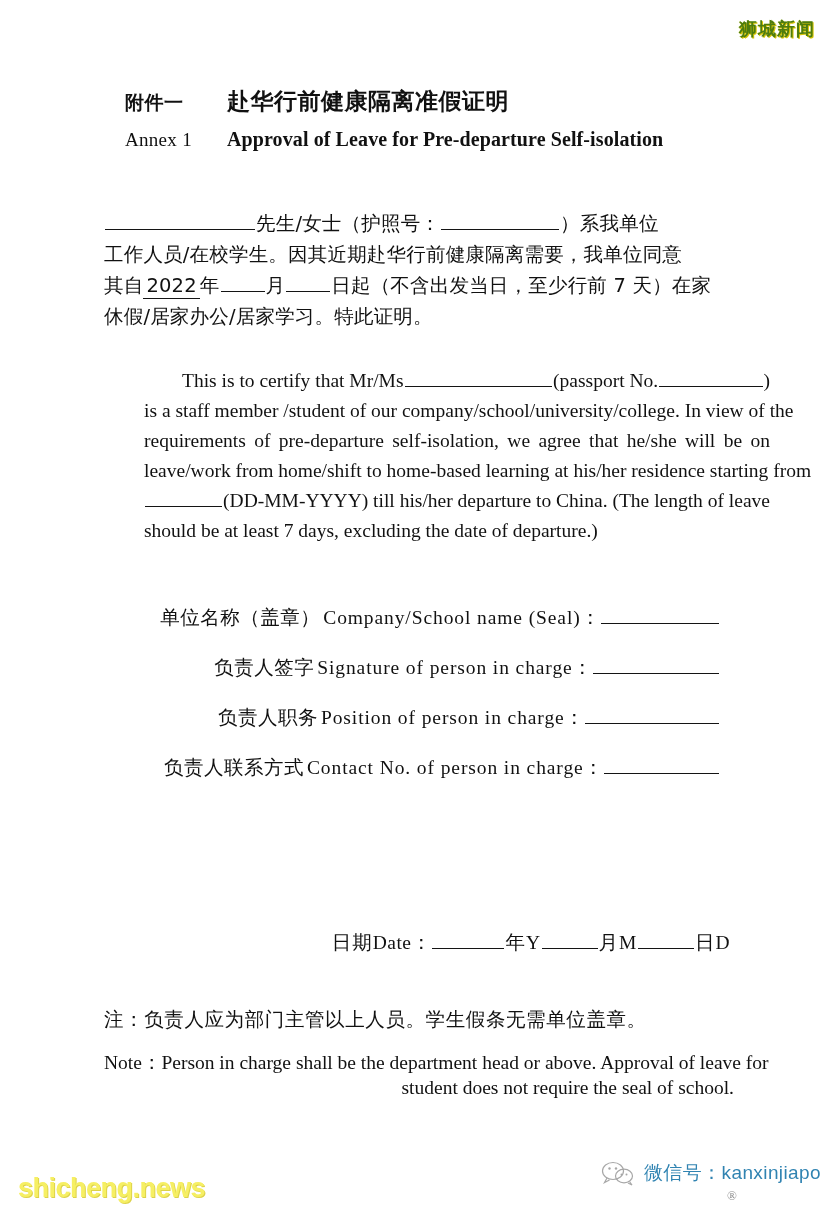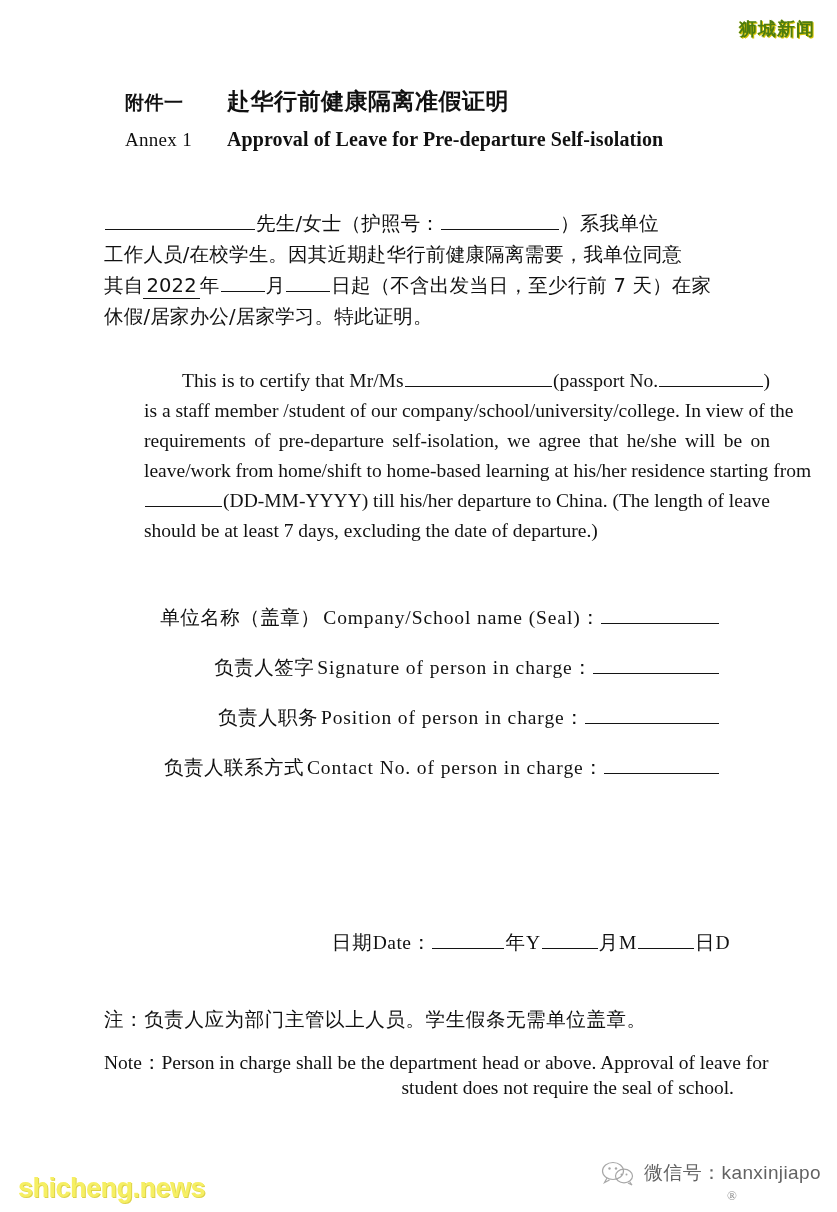--- a/index.html
+++ b/index.html
@@ -40,21 +40,21 @@
     color: #f6ef63;
     text-shadow: 1px 1px 0 #ddd24a;
   }
   .wm-bottom-right {
     position: absolute;
     right: 16px;
     bottom: 26px;
     display: flex;
     align-items: center;
     gap: 9px;
-    color: #404040;
+    color: #0369a1;
     opacity: 0.82;
   }
   .wm-bottom-right .wechat-ico {
     width: 34px;
     height: 26px;
     opacity: 0.5;
   }
   .wm-bottom-right .wm-text {
     font-family: "Liberation Sans", "DejaVu Sans", sans-serif;
     font-size: 19px;

